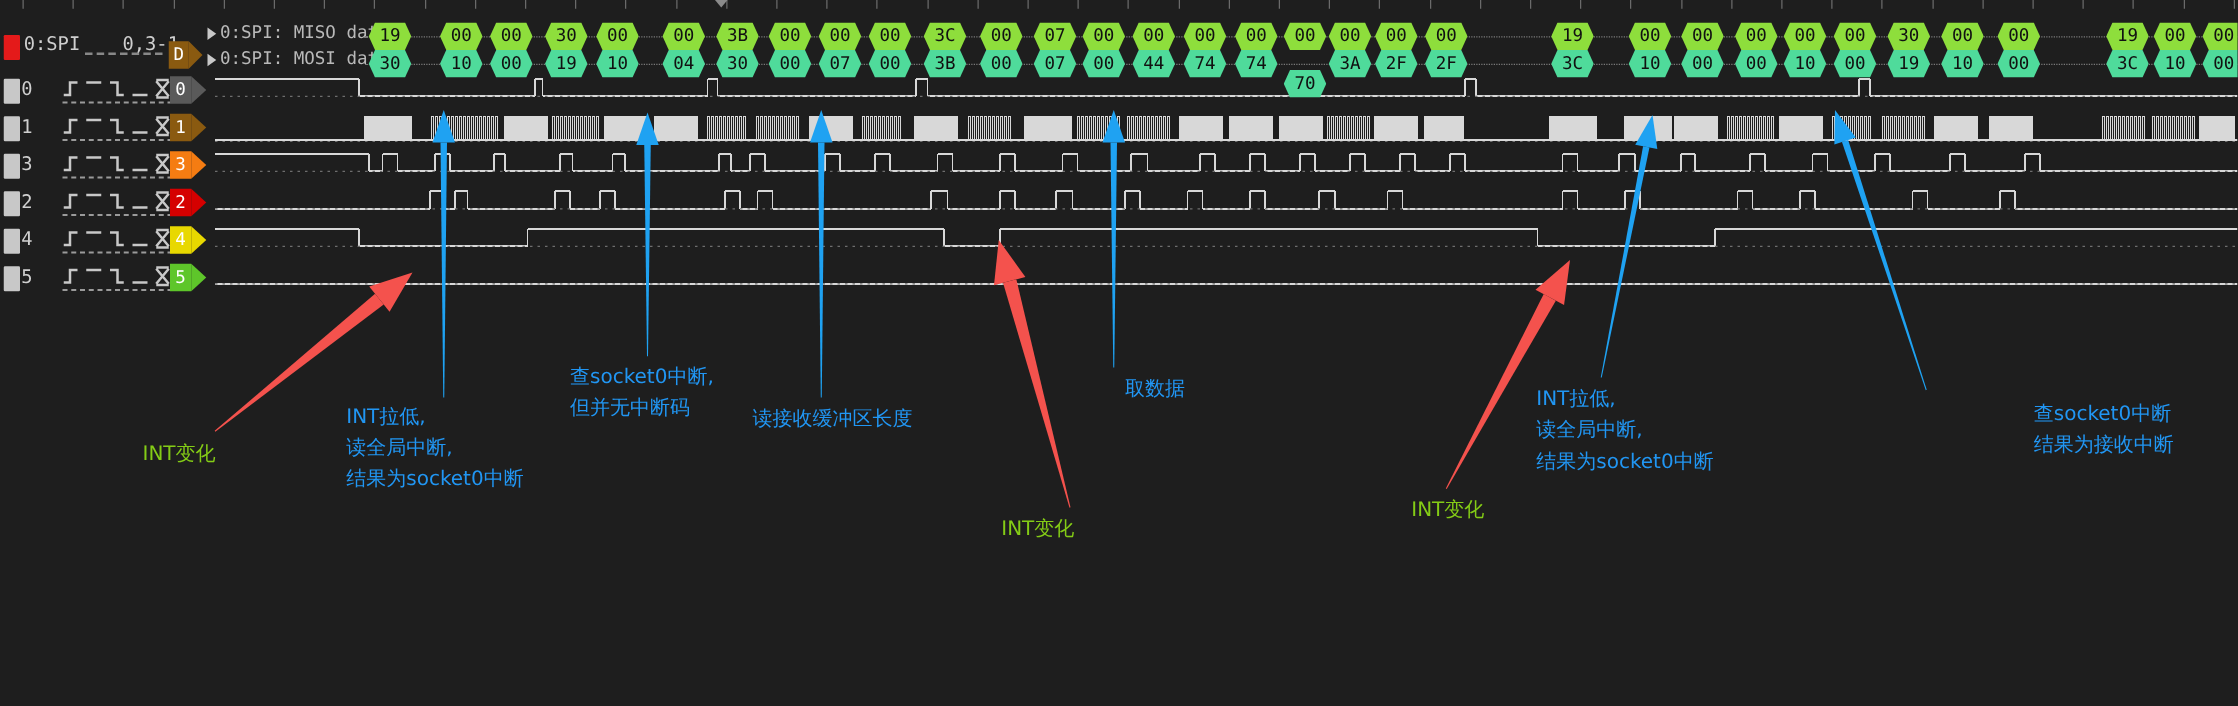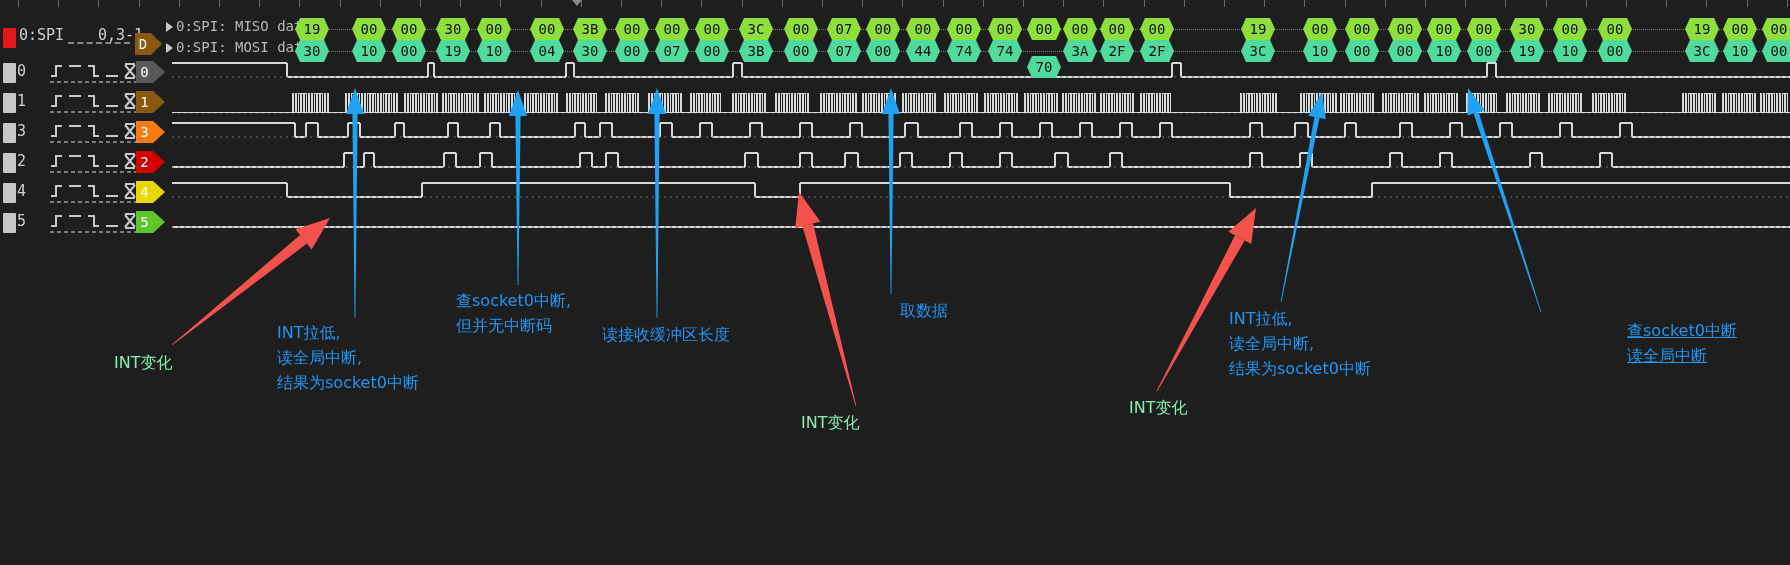--- a/index.html
+++ b/index.html
@@ -34,21 +34,21 @@
   
   .cell{position:absolute;height:22px;color:#111;font-size:14px;
         line-height:22px;text-align:center;font-family:"DejaVu Sans Mono","Liberation Mono",monospace;}
   .cell .hexinner{position:relative;z-index:2;}
   .cellshape{position:absolute;left:0;top:0;width:100%;height:100%;z-index:1;}
 
   
   .anno{position:absolute;font-family:"DejaVu Sans","Liberation Sans",sans-serif;
         font-size:16px;line-height:25px;white-space:pre;}
   .anno.blue{color:#2196f3;}
-  .anno.red{color:#86efac;}
+  .anno.red{color:#84cc16;}
 
   #arrows{position:absolute;left:0;top:0;width:1790px;height:565px;
           pointer-events:none;}
 </style>
 </head>
 <body>
 
 <div id="ruler">
     <div class="tick" style="left: 18px;"></div>
     <div class="tick" style="left: 58px;"></div>
@@ -457,14 +457,14 @@
 
 <div id="annos">
     <div class="anno red" style="left: 114px; top: 350px;"><div>INT变化</div></div>
     <div class="anno blue" style="left: 277px; top: 320px;"><div>INT拉低,</div><div>读全局中断,</div><div>结果为socket0中断</div></div>
     <div class="anno blue" style="left: 456px; top: 288px;"><div>查socket0中断,</div><div>但并无中断码</div></div>
     <div class="anno blue" style="left: 602px; top: 322px;"><div>读接收缓冲区长度</div></div>
     <div class="anno blue" style="left: 900px; top: 298px;"><div>取数据</div></div>
     <div class="anno red" style="left: 801px; top: 410px;"><div>INT变化</div></div>
     <div class="anno blue" style="left: 1229px; top: 306px;"><div>INT拉低,</div><div>读全局中断,</div><div>结果为socket0中断</div></div>
     <div class="anno red" style="left: 1129px; top: 395px;"><div>INT变化</div></div>
-    <div class="anno blue" style="left: 1627px; top: 318px; text-decoration: underline;"><div>查socket0中断</div><div>读全局中断</div></div>
+    <div class="anno blue" style="left: 1627px; top: 318px;"><div>查socket0中断</div><div>结果为接收中断</div></div>
   </div>
 
 </body></html>

